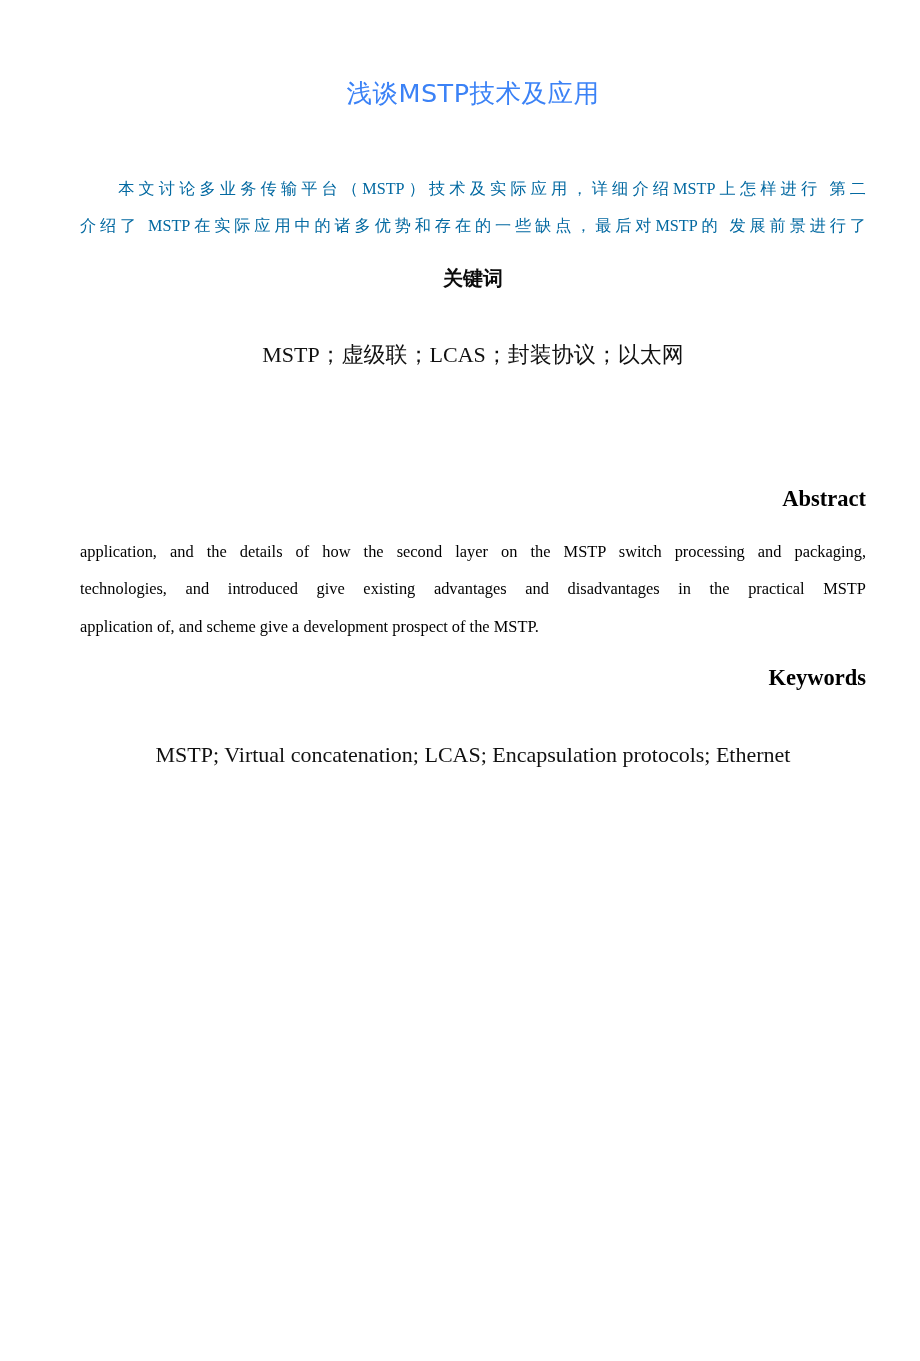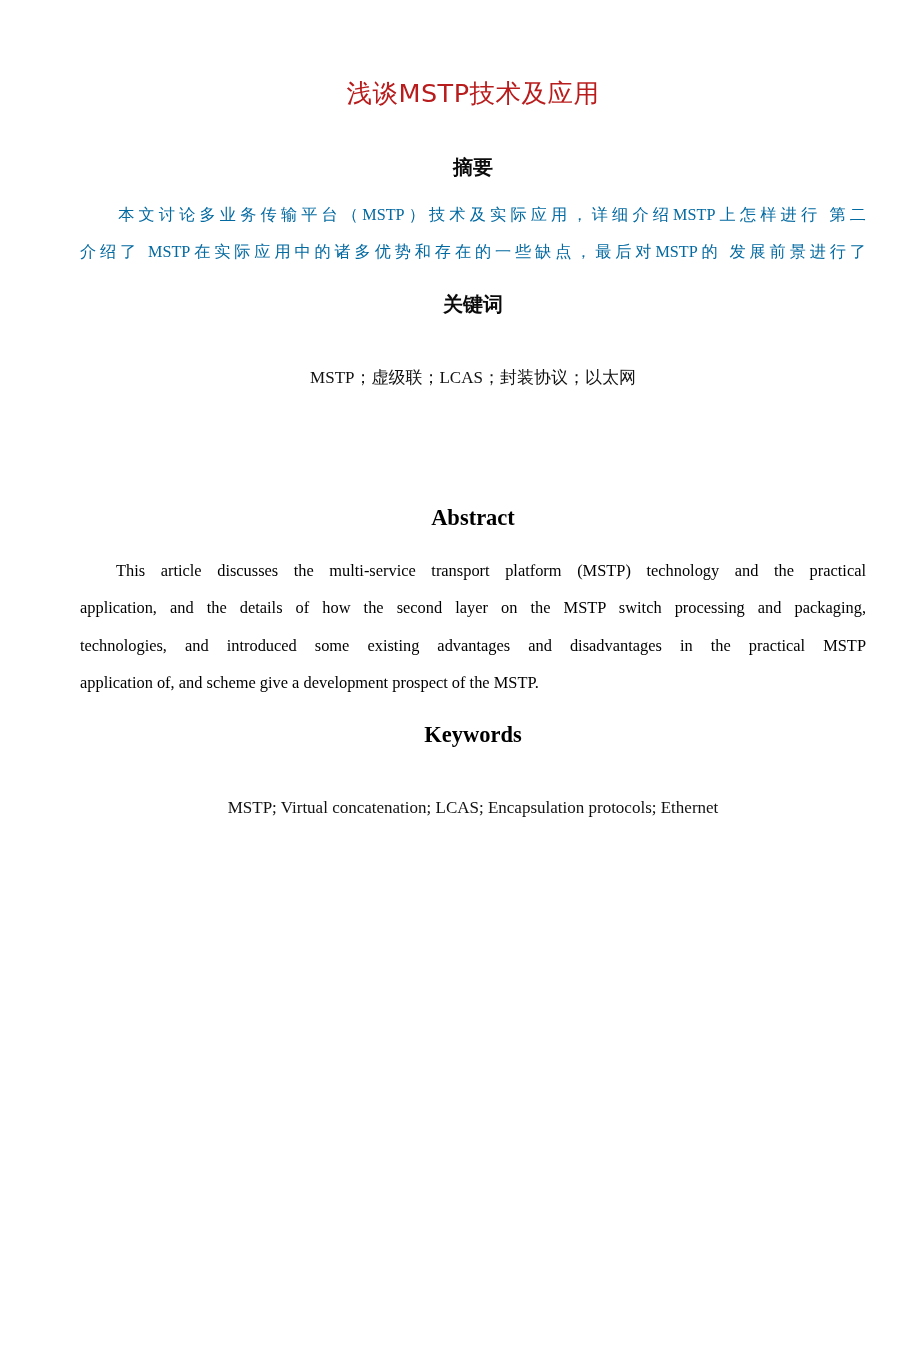--- a/index.html
+++ b/index.html
@@ -33,39 +33,39 @@
   
   .doc-title {
     font-family: "DejaVu Sans", "Liberation Sans", sans-serif;
     font-size: 25.5px;
     font-weight: 500;
     text-align: center;
     letter-spacing: 0.5px;
     margin: 0;
     padding-top: 78px;
     line-height: 1.25;
-    color: #b91c1c;
+    color: #3b82f6;
   }
 
   
   .heading-cn {
     font-family: "DejaVu Sans", "Liberation Sans", sans-serif;
     font-size: 20px;
     font-weight: 600;
     text-align: center;
     margin: 0;
     line-height: 1.3;
     color: #0b0b0b;
   }
 
   .heading-en {
     font-family: "Liberation Serif", "DejaVu Serif", serif;
     font-size: 22.5px;
     font-weight: bold;
-    text-align: center;
+    text-align: right;
     margin: 0;
     line-height: 1.3;
     color: #000;
   }
 
   
   .para-cn {
     font-family: "Liberation Serif", "DejaVu Serif", serif;
     font-size: 16.2px;
     line-height: 37px;
@@ -102,21 +102,21 @@
     text-align: justify;
     text-align-last: justify;
   }
   .para-en .indent {
     display: inline-block;
     width: 36px;
   }
 
   .kw-line {
     font-family: "Liberation Serif", "DejaVu Serif", serif;
-    font-size: 17px;
+    font-size: 22px;
     text-align: center;
     margin: 0;
     line-height: 1.4;
     color: #111;
   }
 
   
   .sp-title-abs { height: 44px; }
   .sp-abs-para  { height: 17px; }
   .sp-para-kw   { height: 20px; }
@@ -129,21 +129,20 @@
 </head>
 <body>
 
 <div class="page">
   <div class="content">
 
     <h1 class="doc-title">浅谈MSTP技术及应用</h1>
 
     <div class="sp-title-abs"></div>
 
-    <h2 class="heading-cn">摘要</h2>
 
     <div class="sp-abs-para"></div>
 
     <div class="para-cn">
       <span class="ln j"><span class="indent"></span><span>本文讨论多业务传输平台（MSTP）技术及实际应用，详细介绍MSTP上怎样进行 第二</span></span>
       <span class="ln j"><span>介绍了 MSTP在实际应用中的诸多优势和存在的一些缺点，最后对MSTP的 发展前景进行了</span></span>
     </div>
 
     <div class="sp-para-kw"></div>
 
@@ -153,23 +152,22 @@
 
     <p class="kw-line">MSTP；虚级联；LCAS；封装协议；以太网</p>
 
     <div class="sp-kw-abs2"></div>
 
     <h2 class="heading-en">Abstract</h2>
 
     <div class="sp-abs2-para"></div>
 
     <div class="para-en">
-      <span class="ln j"><span class="indent"></span><span>This article discusses the multi-service transport platform (MSTP) technology and the practical</span></span>
       <span class="ln j"><span>application, and the details of how the second layer on the MSTP switch processing and packaging,</span></span>
-      <span class="ln j"><span>technologies, and introduced some existing advantages and disadvantages in the practical MSTP</span></span>
+      <span class="ln j"><span>technologies, and introduced give existing advantages and disadvantages in the practical MSTP</span></span>
       <span class="ln"><span>application of, and scheme give a development prospect of the MSTP.</span></span>
     </div>
 
     <div class="sp-para2-kw2"></div>
 
     <h2 class="heading-en">Keywords</h2>
 
     <div class="sp-kw2-line"></div>
 
     <p class="kw-line">MSTP; Virtual concatenation; LCAS; Encapsulation protocols; Ethernet</p>

